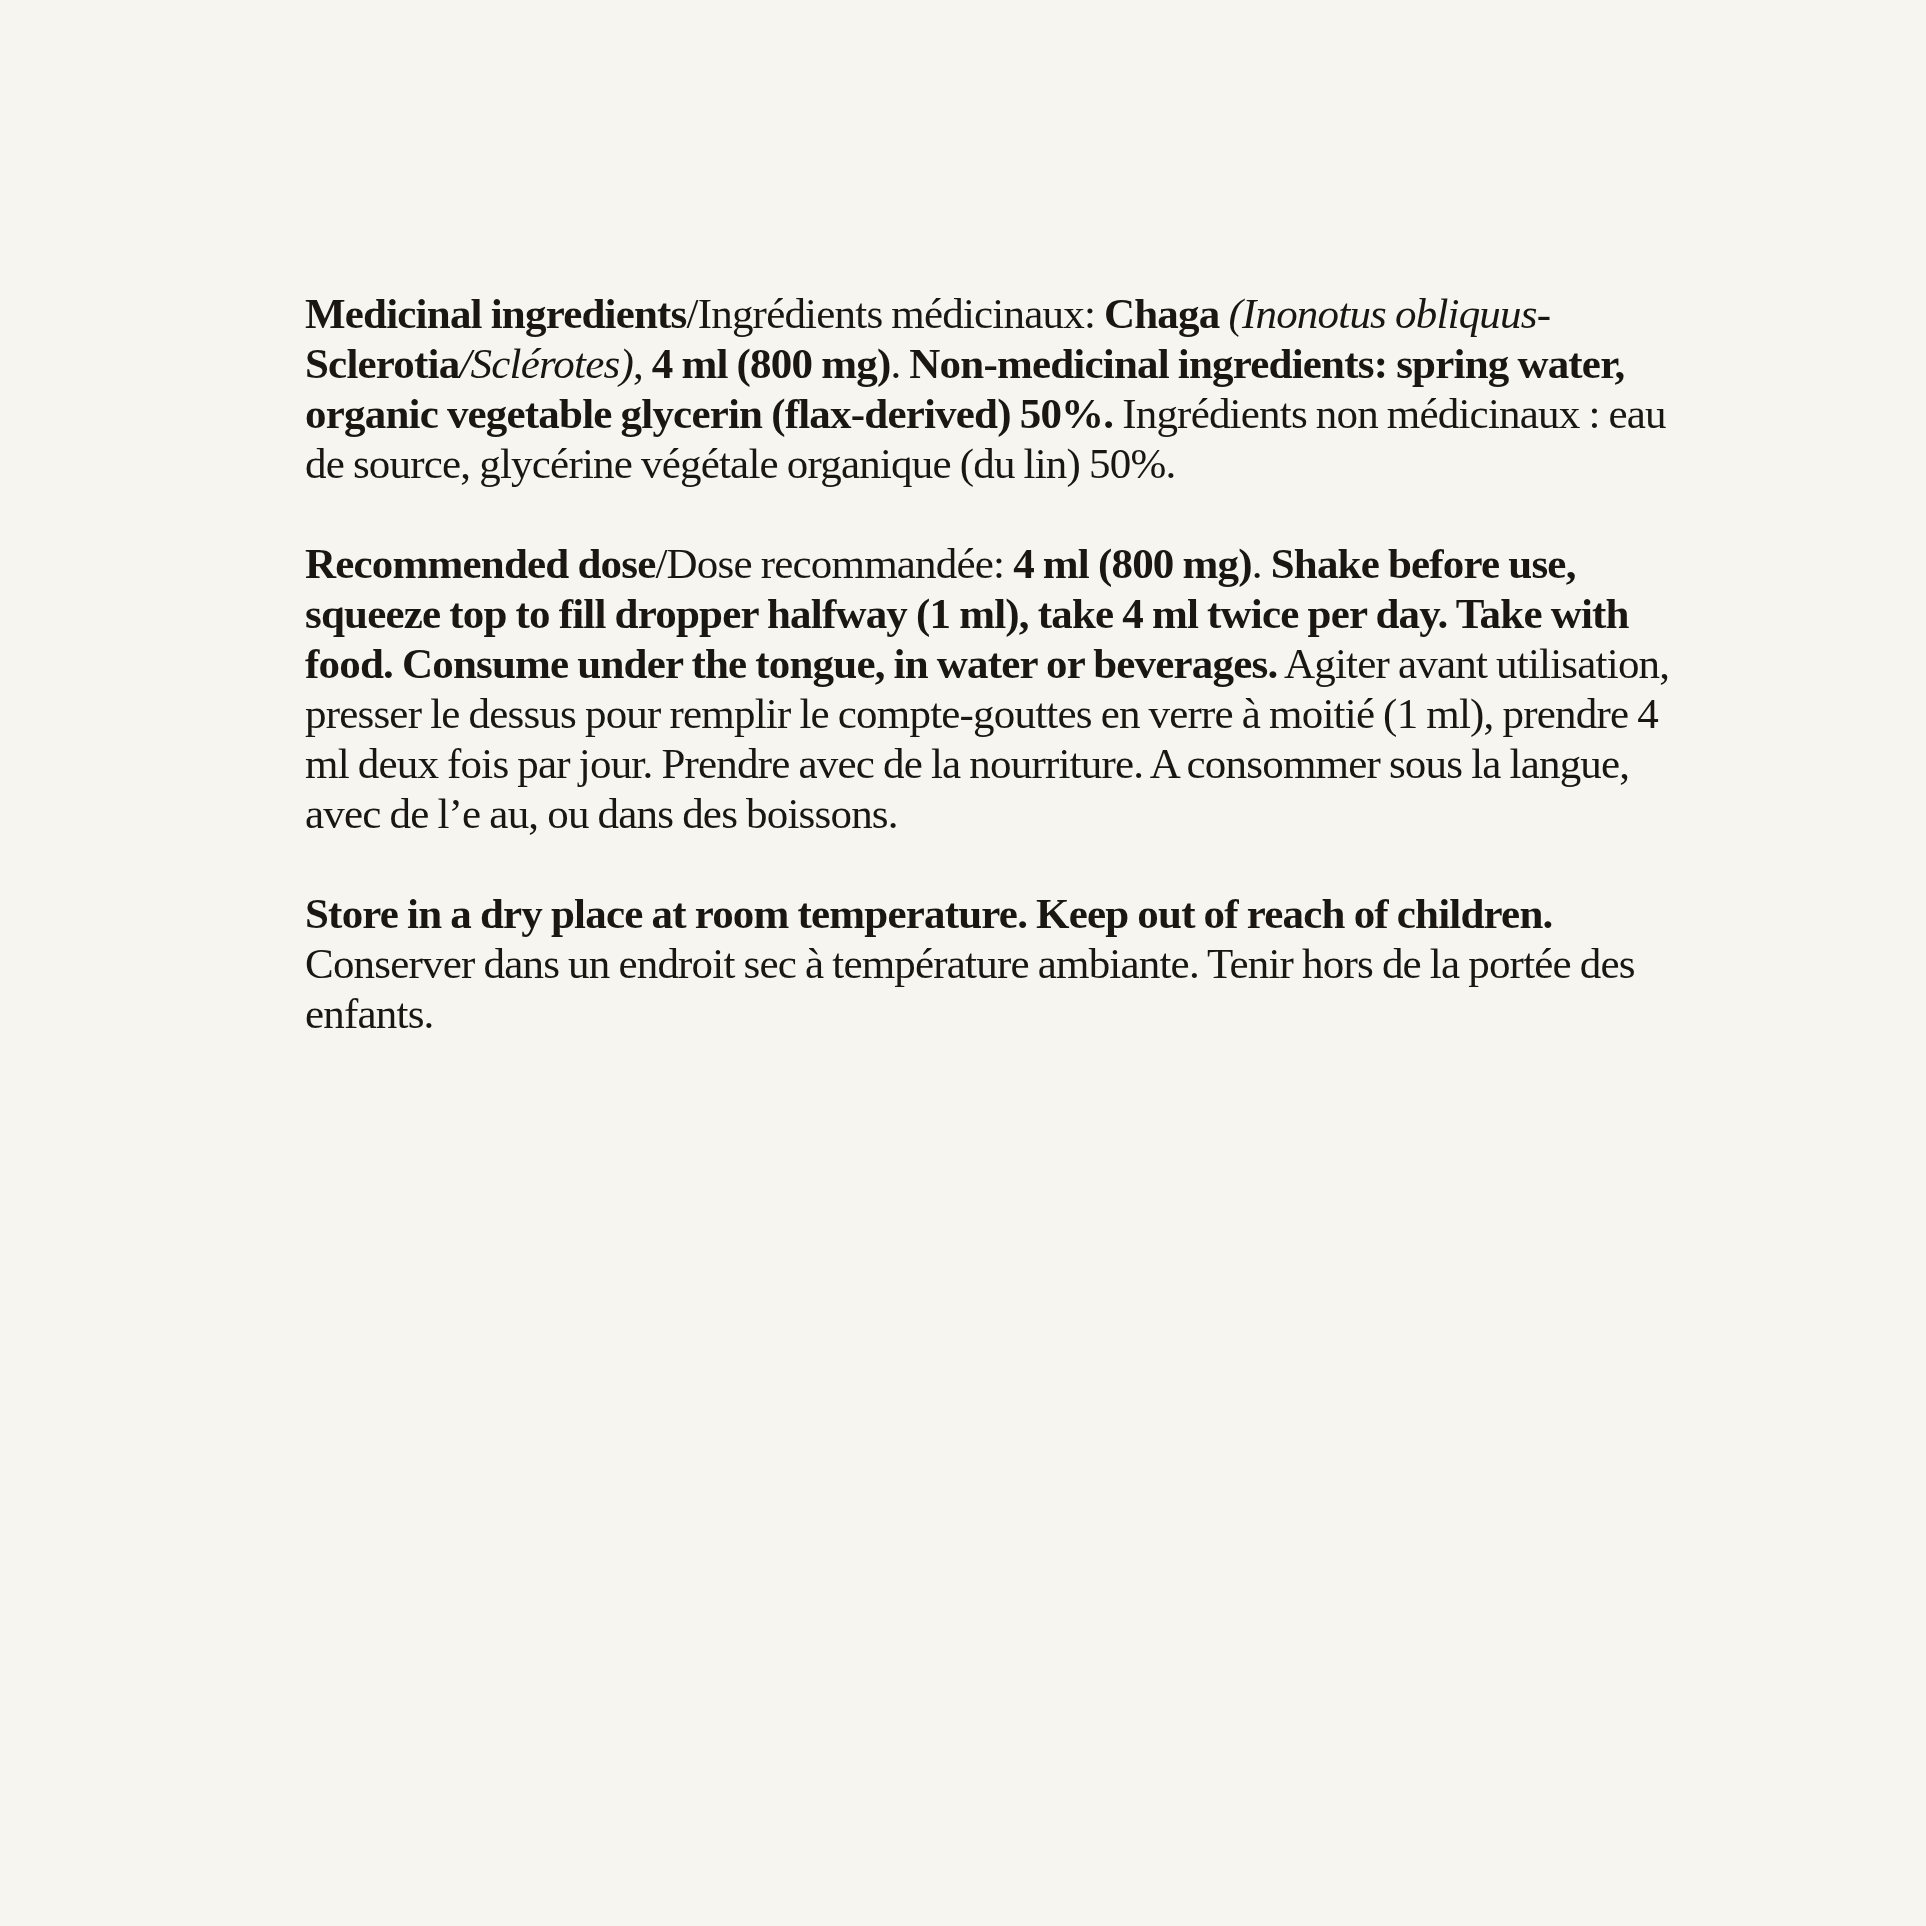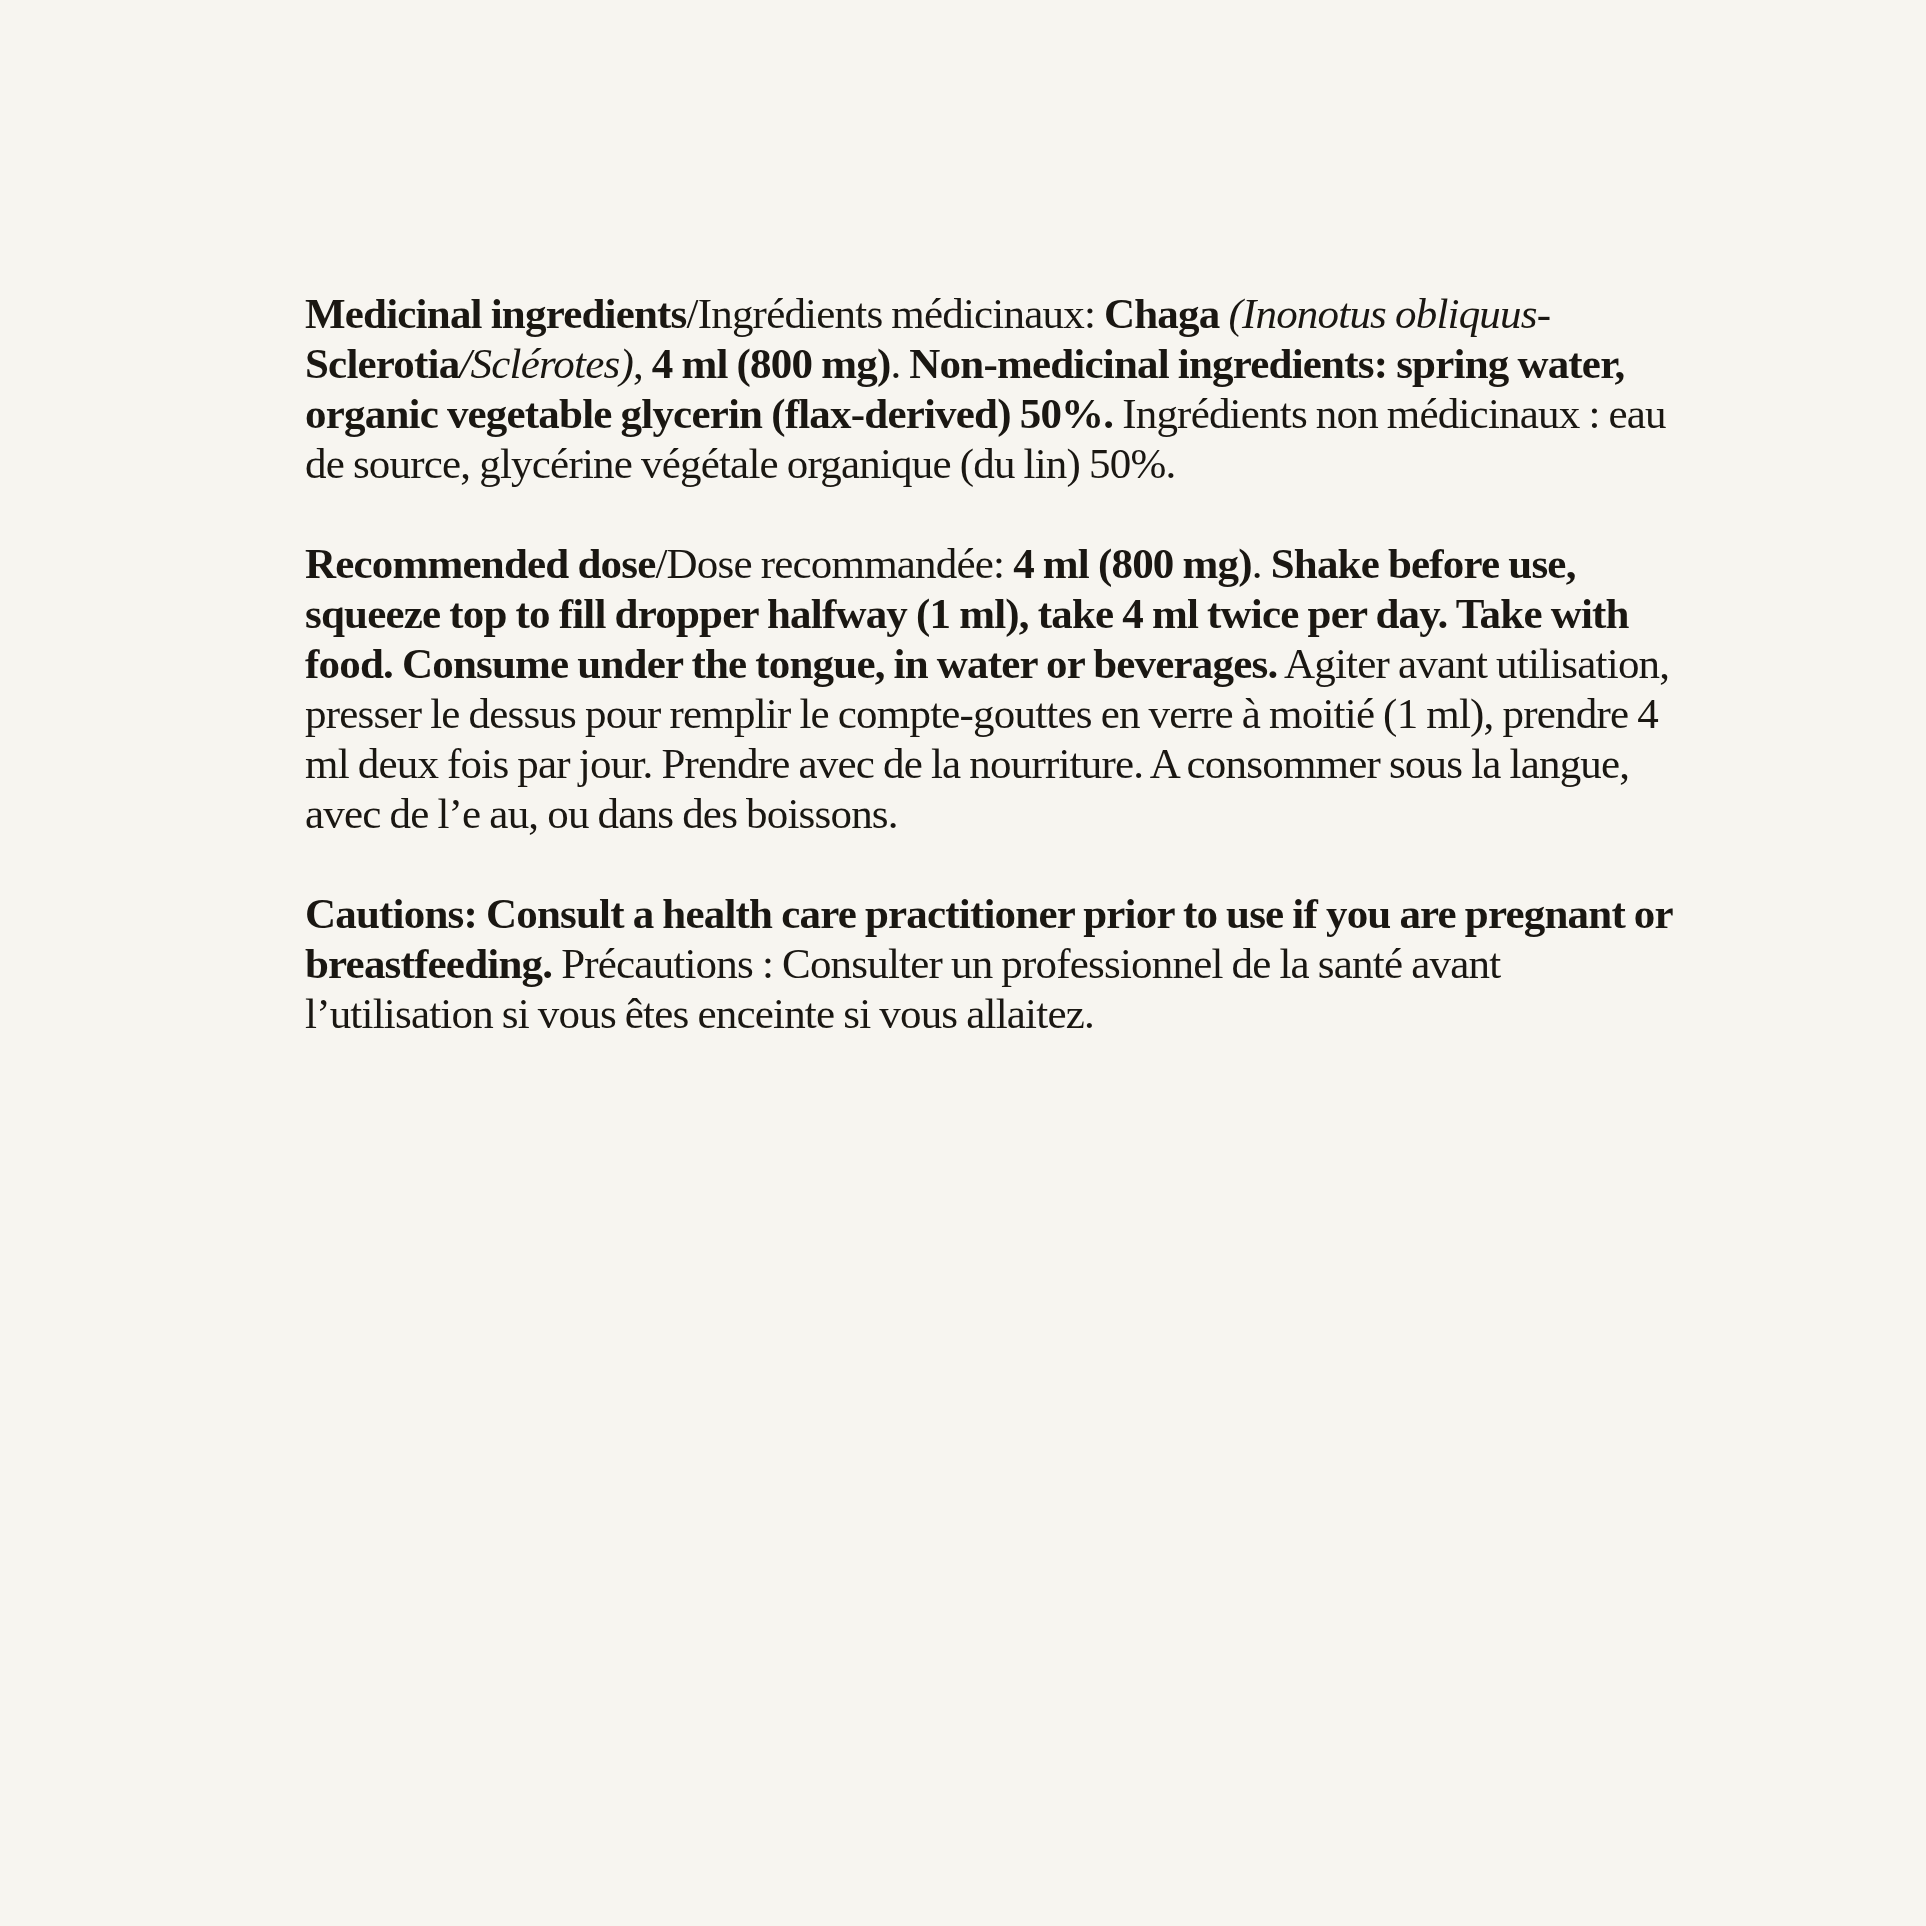--- a/index.html
+++ b/index.html
@@ -35,16 +35,16 @@
   .seg-italic { font-weight: 400; font-style: italic; }
   .seg-bold-italic { font-weight: 700; }
 </style>
 </head>
 <body style="background: rgb(247, 245, 240);">
 
 <main class="label-panel">
   <div>
       <p class="para" style="color: rgb(26, 23, 18);"><span class="seg seg-bold">Medicinal ingredients</span><span class="seg seg-regular">/Ingrédients médicinaux: </span><span class="seg seg-bold">Chaga </span><span class="seg seg-italic">(Inonotus obliquus-</span><span class="seg seg-bold-italic">Sclerotia</span><span class="seg seg-italic">/Sclérotes)</span><span class="seg seg-regular">, </span><span class="seg seg-bold">4 ml (800 mg)</span><span class="seg seg-regular">. </span><span class="seg seg-bold">Non-medicinal ingredients: spring water, organic vegetable glycerin (flax-derived) 50%.</span><span class="seg seg-regular"> Ingrédients non médicinaux : eau de source, glycérine végétale organique (du lin) 50%.</span></p>
       <p class="para" style="color: rgb(26, 23, 18);"><span class="seg seg-bold">Recommended dose</span><span class="seg seg-regular">/Dose recommandée: </span><span class="seg seg-bold">4 ml (800 mg)</span><span class="seg seg-regular">. </span><span class="seg seg-bold">Shake before use, squeeze top to fill dropper halfway (1 ml), take 4 ml twice per day. Take with food. Consume under the tongue, in water or beverages.</span><span class="seg seg-regular"> Agiter avant utilisation, presser le dessus pour remplir le compte-gouttes en verre à moitié (1 ml), prendre 4 ml deux fois par jour. Prendre avec de la nourriture. A consommer sous la langue, avec de l’e au, ou dans des boissons.</span></p>
-      <p class="para" style="color: rgb(26, 23, 18);"><span class="seg seg-bold">Cautions: Consult a health care practitioner prior to use if you are pregnant or breastfeeding.</span><span class="seg seg-regular"> Précautions : Consulter un professionnel de la santé avant l’utilisation si vous êtes enceinte si vous allaitez.</span></p>
+      <p class="para" style="color: rgb(26, 23, 18);"><span class="seg seg-bold">Store in a dry place at room temperature. Keep out of reach of children.</span><span class="seg seg-regular"> Conserver dans un endroit sec à température ambiante. Tenir hors de la portée des enfants.</span></p>
     </div>
 </main>
 
 
 </body></html>

